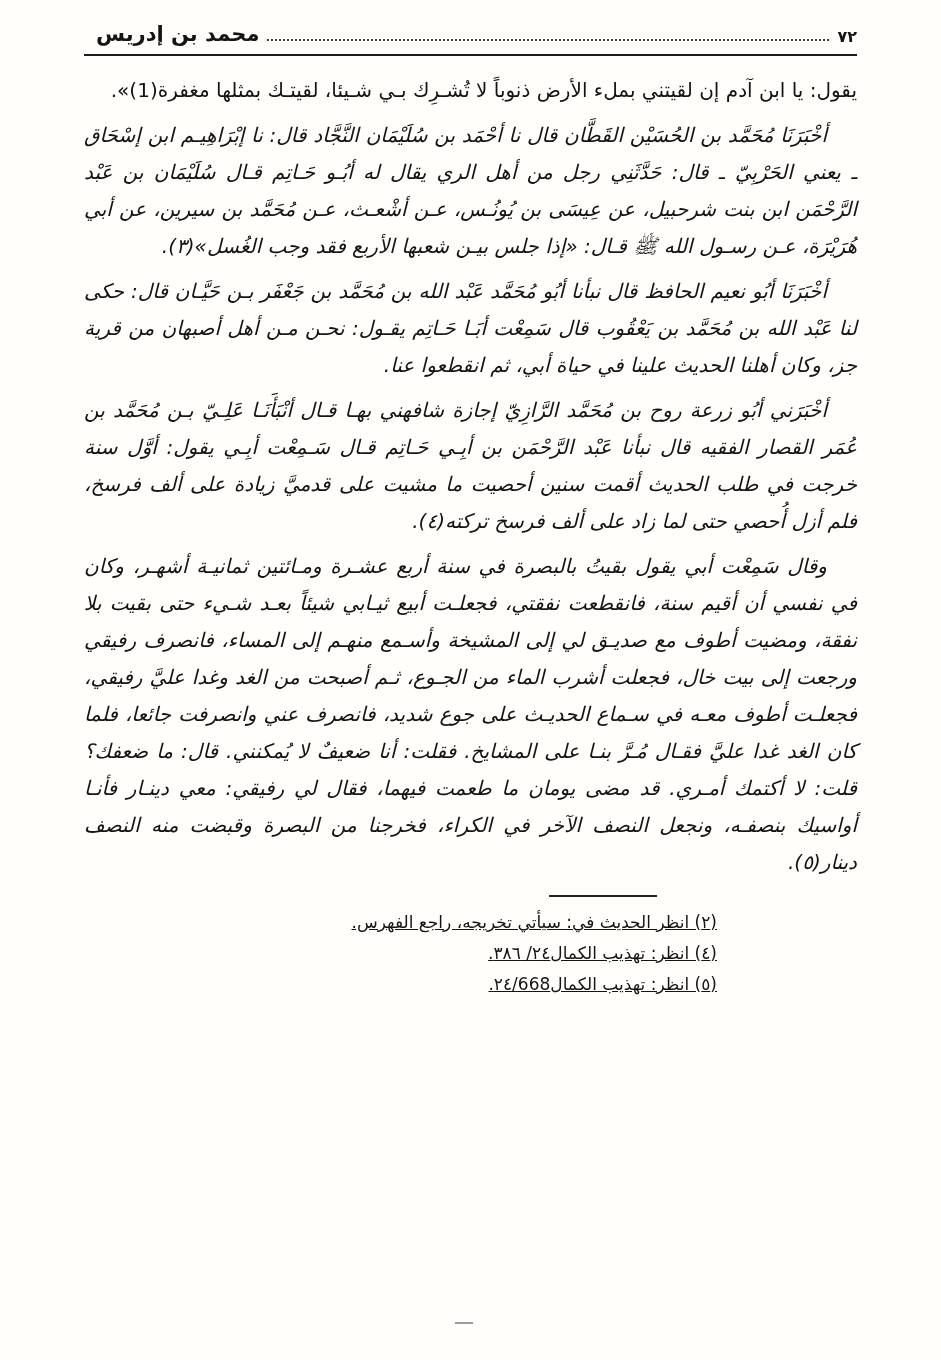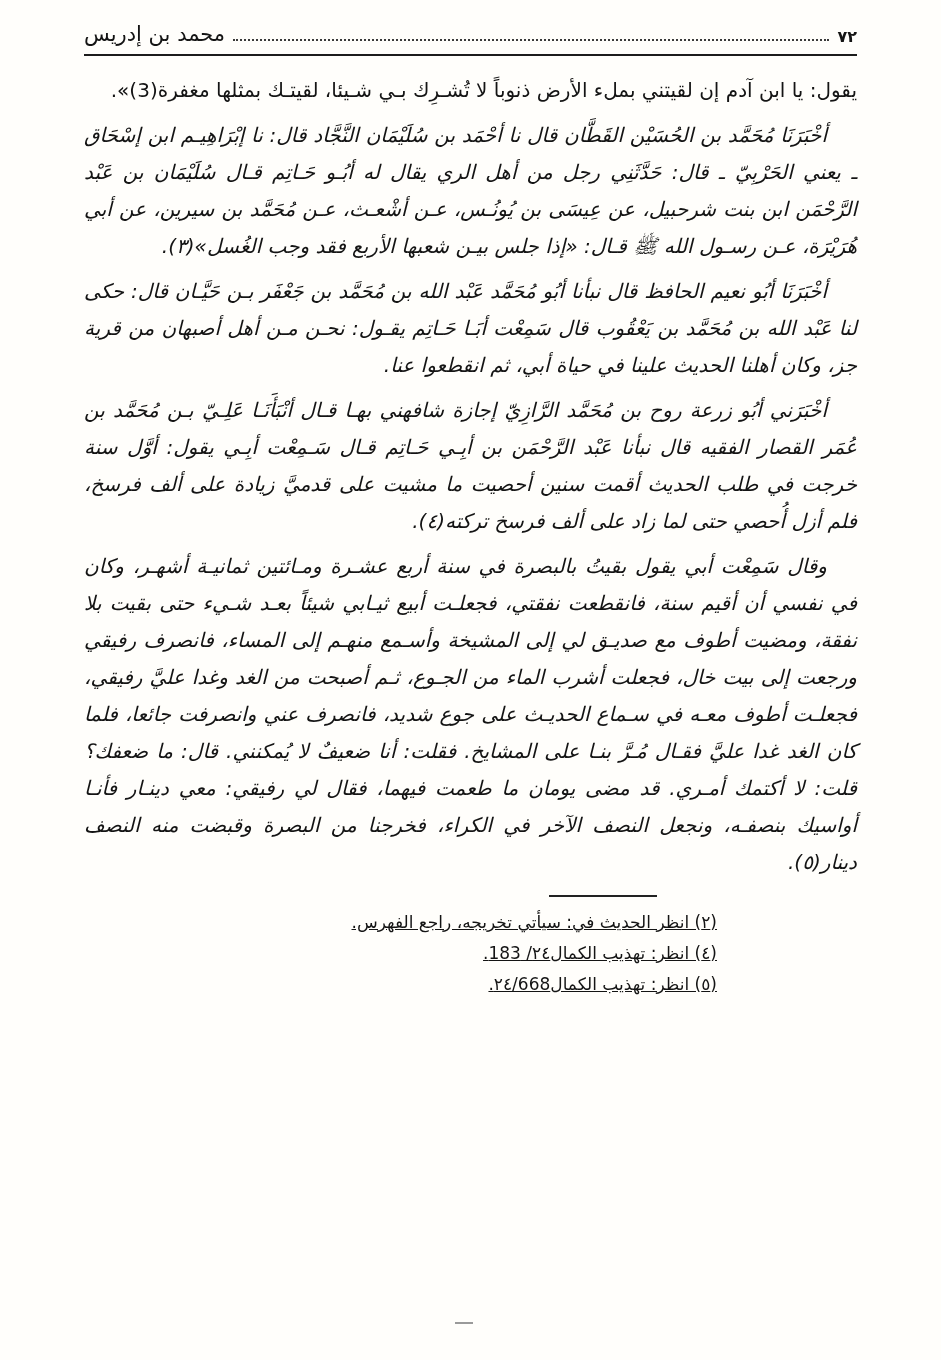--- a/index.html
+++ b/index.html
@@ -12,21 +12,21 @@
   }
   .header {
     display:flex; align-items:flex-end; gap:8px;
     padding-bottom:9px; border-bottom:2px solid #1c1c1c;
   }
   .page-number { font-weight:bold; font-size:16px; line-height:1; }
   .leader-dots {
     flex:1; border-bottom:2px dotted #3a3a3a; height:0;
     margin-bottom:4px;
   }
-  .page-title { font-weight:normal; font-size:21px; line-height:1; }
+  .page-title { font-weight:bold; font-size:21px; line-height:1;margin-left:12px; }
   .body-text {
     margin-top:16px; font-size:20px; line-height:37px;
     text-align:justify; text-justify:inter-word;
   }
   .para { margin-bottom:8px; }
   .para.indent { text-indent:30px;font-style:italic; }
   .footnote-sep {
     width:108px; border-top:2px solid #222; height:0;
     margin:14px 200px 10px 0;
   }
@@ -45,30 +45,30 @@
 
 <div class="page">
 
   <div class="header">
     <span class="page-number">٧٢</span>
     <span class="leader-dots"></span>
     <span class="page-title">محمد بن إدريس</span>
   </div>
 
   <div class="body-text">
-    <p class="para">يقول: يا ابن آدم إن لقيتني بملء الأرض ذنوباً لا تُشـرِك بـي شـيئا، لقيتـك بمثلها مغفرة(3)».</p>
+    <p class="para">يقول: يا ابن آدم إن لقيتني بملء الأرض ذنوباً لا تُشـرِك بـي شـيئا، لقيتـك بمثلها مغفرة(1)».</p>
     <p class="para indent">أخْبَرَنَا مُحَمَّد بن الحُسَيْن القَطَّان قال نا أحْمَد بن سُلَيْمَان النَّجَّاد قال: نا إبْرَاهِيـم ابن إسْحَاق ـ يعني الحَرْبِيّ ـ قال: حَدَّثَنِي رجل من أهل الري يقال له أبُـو حَـاتِم قـال سُلَيْمَان بن عَبْد الرَّحْمَن ابن بنت شرحبيل، عن عِيسَى بن يُونُـس، عـن أشْعـث، عـن مُحَمَّد بن سيرين، عن أبي هُرَيْرَة، عـن رسـول الله ﷺ قـال: «إذا جلس بيـن شعبها الأربع فقد وجب الغُسل»(٣).</p>
     <p class="para indent">أخْبَرَنَا أبُو نعيم الحافظ قال نبأنا أبُو مُحَمَّد عَبْد الله بن مُحَمَّد بن جَعْفَر بـن حَيَّـان قال: حكى لنا عَبْد الله بن مُحَمَّد بن يَعْقُوب قال سَمِعْت أبَـا حَـاتِم يقـول: نحـن مـن أهل أصبهان من قرية جز، وكان أهلنا الحديث علينا في حياة أبي، ثم انقطعوا عنا.</p>
     <p class="para indent">أخْبَرَني أبُو زرعة روح بن مُحَمَّد الرَّازِيّ إجازة شافهني بهـا قـال أنْبَأَنَـا عَلِـيّ بـن مُحَمَّد بن عُمَر القصار الفقيه قال نبأنا عَبْد الرَّحْمَن بن أبِـي حَـاتِم قـال سَـمِعْت أبِـي يقول: أوَّل سنة خرجت في طلب الحديث أقمت سنين أحصيت ما مشيت على قدميَّ زيادة على ألف فرسخ، فلم أزل أُحصي حتى لما زاد على ألف فرسخ تركته(٤).</p>
     <p class="para indent">وقال سَمِعْت أبي يقول بقيتُ بالبصرة في سنة أربع عشـرة ومـائتين ثمانيـة أشهـر، وكان في نفسي أن أقيم سنة، فانقطعت نفقتي، فجعلـت أبيع ثيـابي شيئاً بعـد شـيء حتى بقيت بلا نفقة، ومضيت أطوف مع صديـق لي إلى المشيخة وأسـمع منهـم إلى المساء، فانصرف رفيقي ورجعت إلى بيت خال، فجعلت أشرب الماء من الجـوع، ثـم أصبحت من الغد وغدا عليَّ رفيقي، فجعلـت أطوف معـه في سـماع الحديـث على جوع شديد، فانصرف عني وانصرفت جائعا، فلما كان الغد غدا عليَّ فقـال مُـرَّ بنـا على المشايخ. فقلت: أنا ضعيفٌ لا يُمكنني. قال: ما ضعفك؟ قلت: لا أكتمك أمـري. قد مضى يومان ما طعمت فيهما، فقال لي رفيقي: معي دينـار فأنـا أواسيك بنصفـه، ونجعل النصف الآخر في الكراء، فخرجنا من البصرة وقبضت منه النصف دينار(٥).</p>
   </div>
 
   <div class="footnote-sep"></div>
 
   <div class="footnotes">
     <p class="footnote">(٢) انظر الحديث في: سيأتي تخريجه، راجع الفهرس.</p>
-    <p class="footnote">(٤) انظر: تهذيب الكمال٢٤/ 183.</p>
+    <p class="footnote">(٤) انظر: تهذيب الكمال٢٤/ ٣٨٦.</p>
     <p class="footnote">(٥) انظر: تهذيب الكمال٢٤/668.</p>
   </div>
 
   <div class="bottom-mark"></div>
 
 </div>
 
 </body></html>

